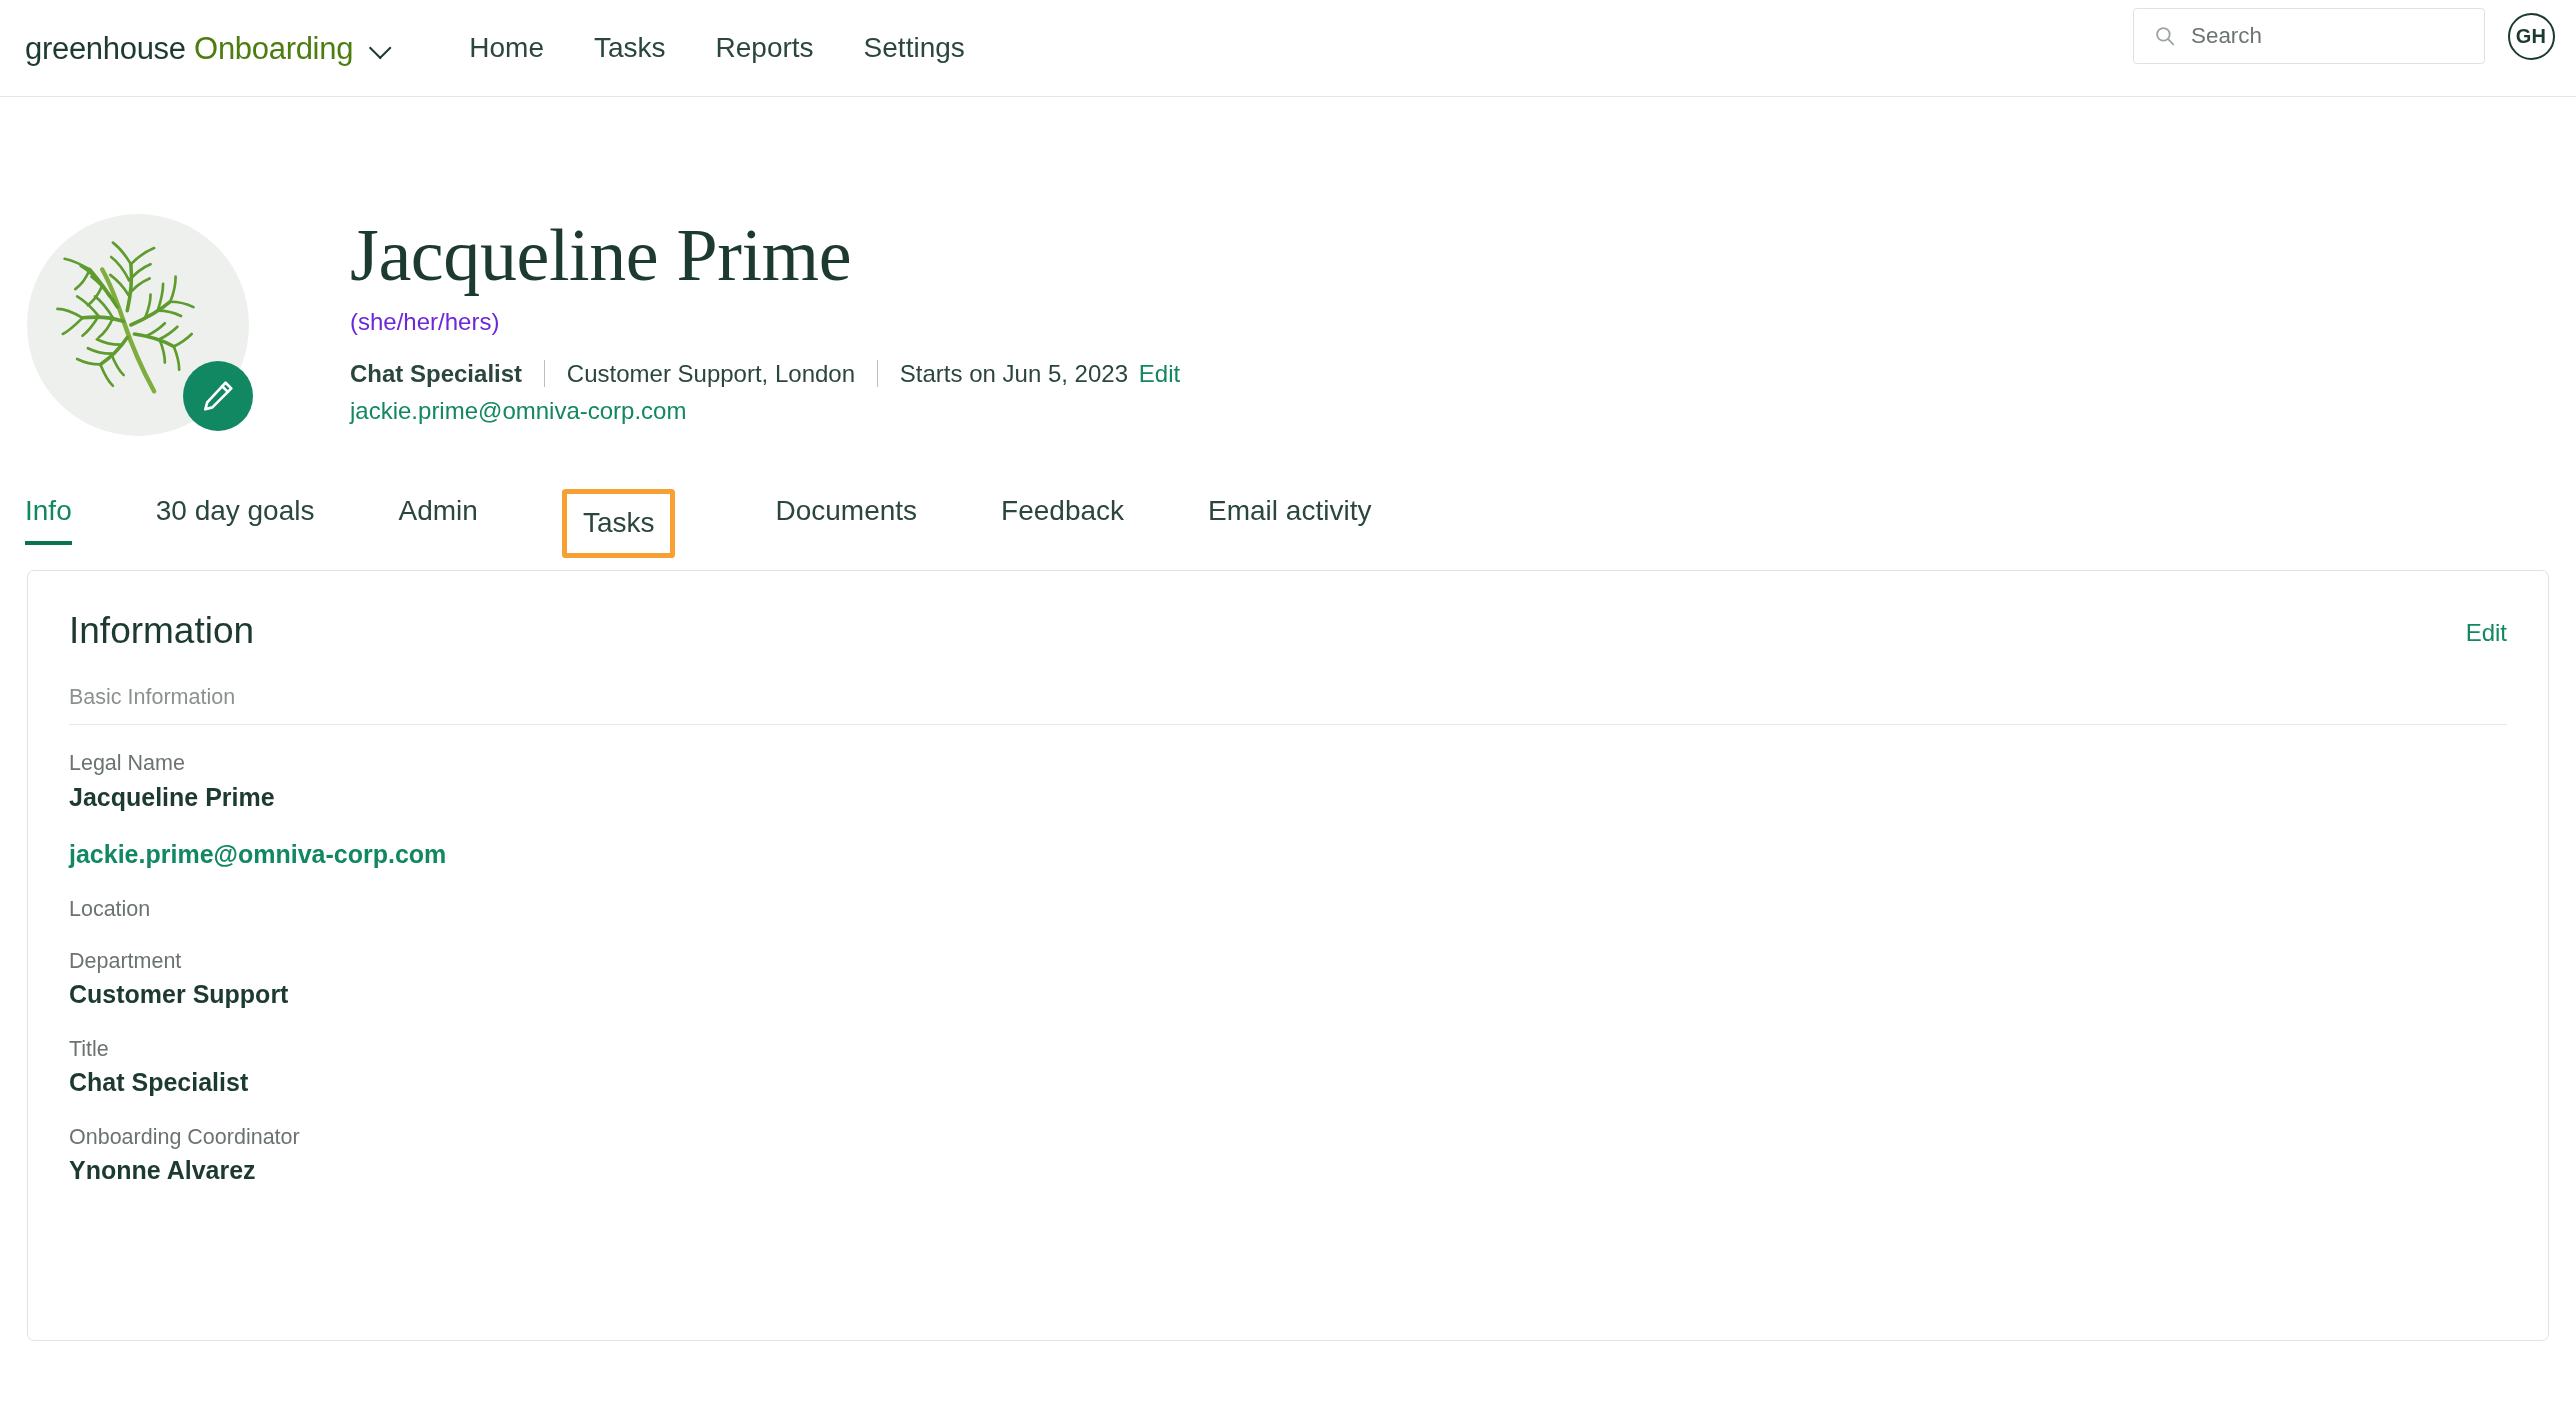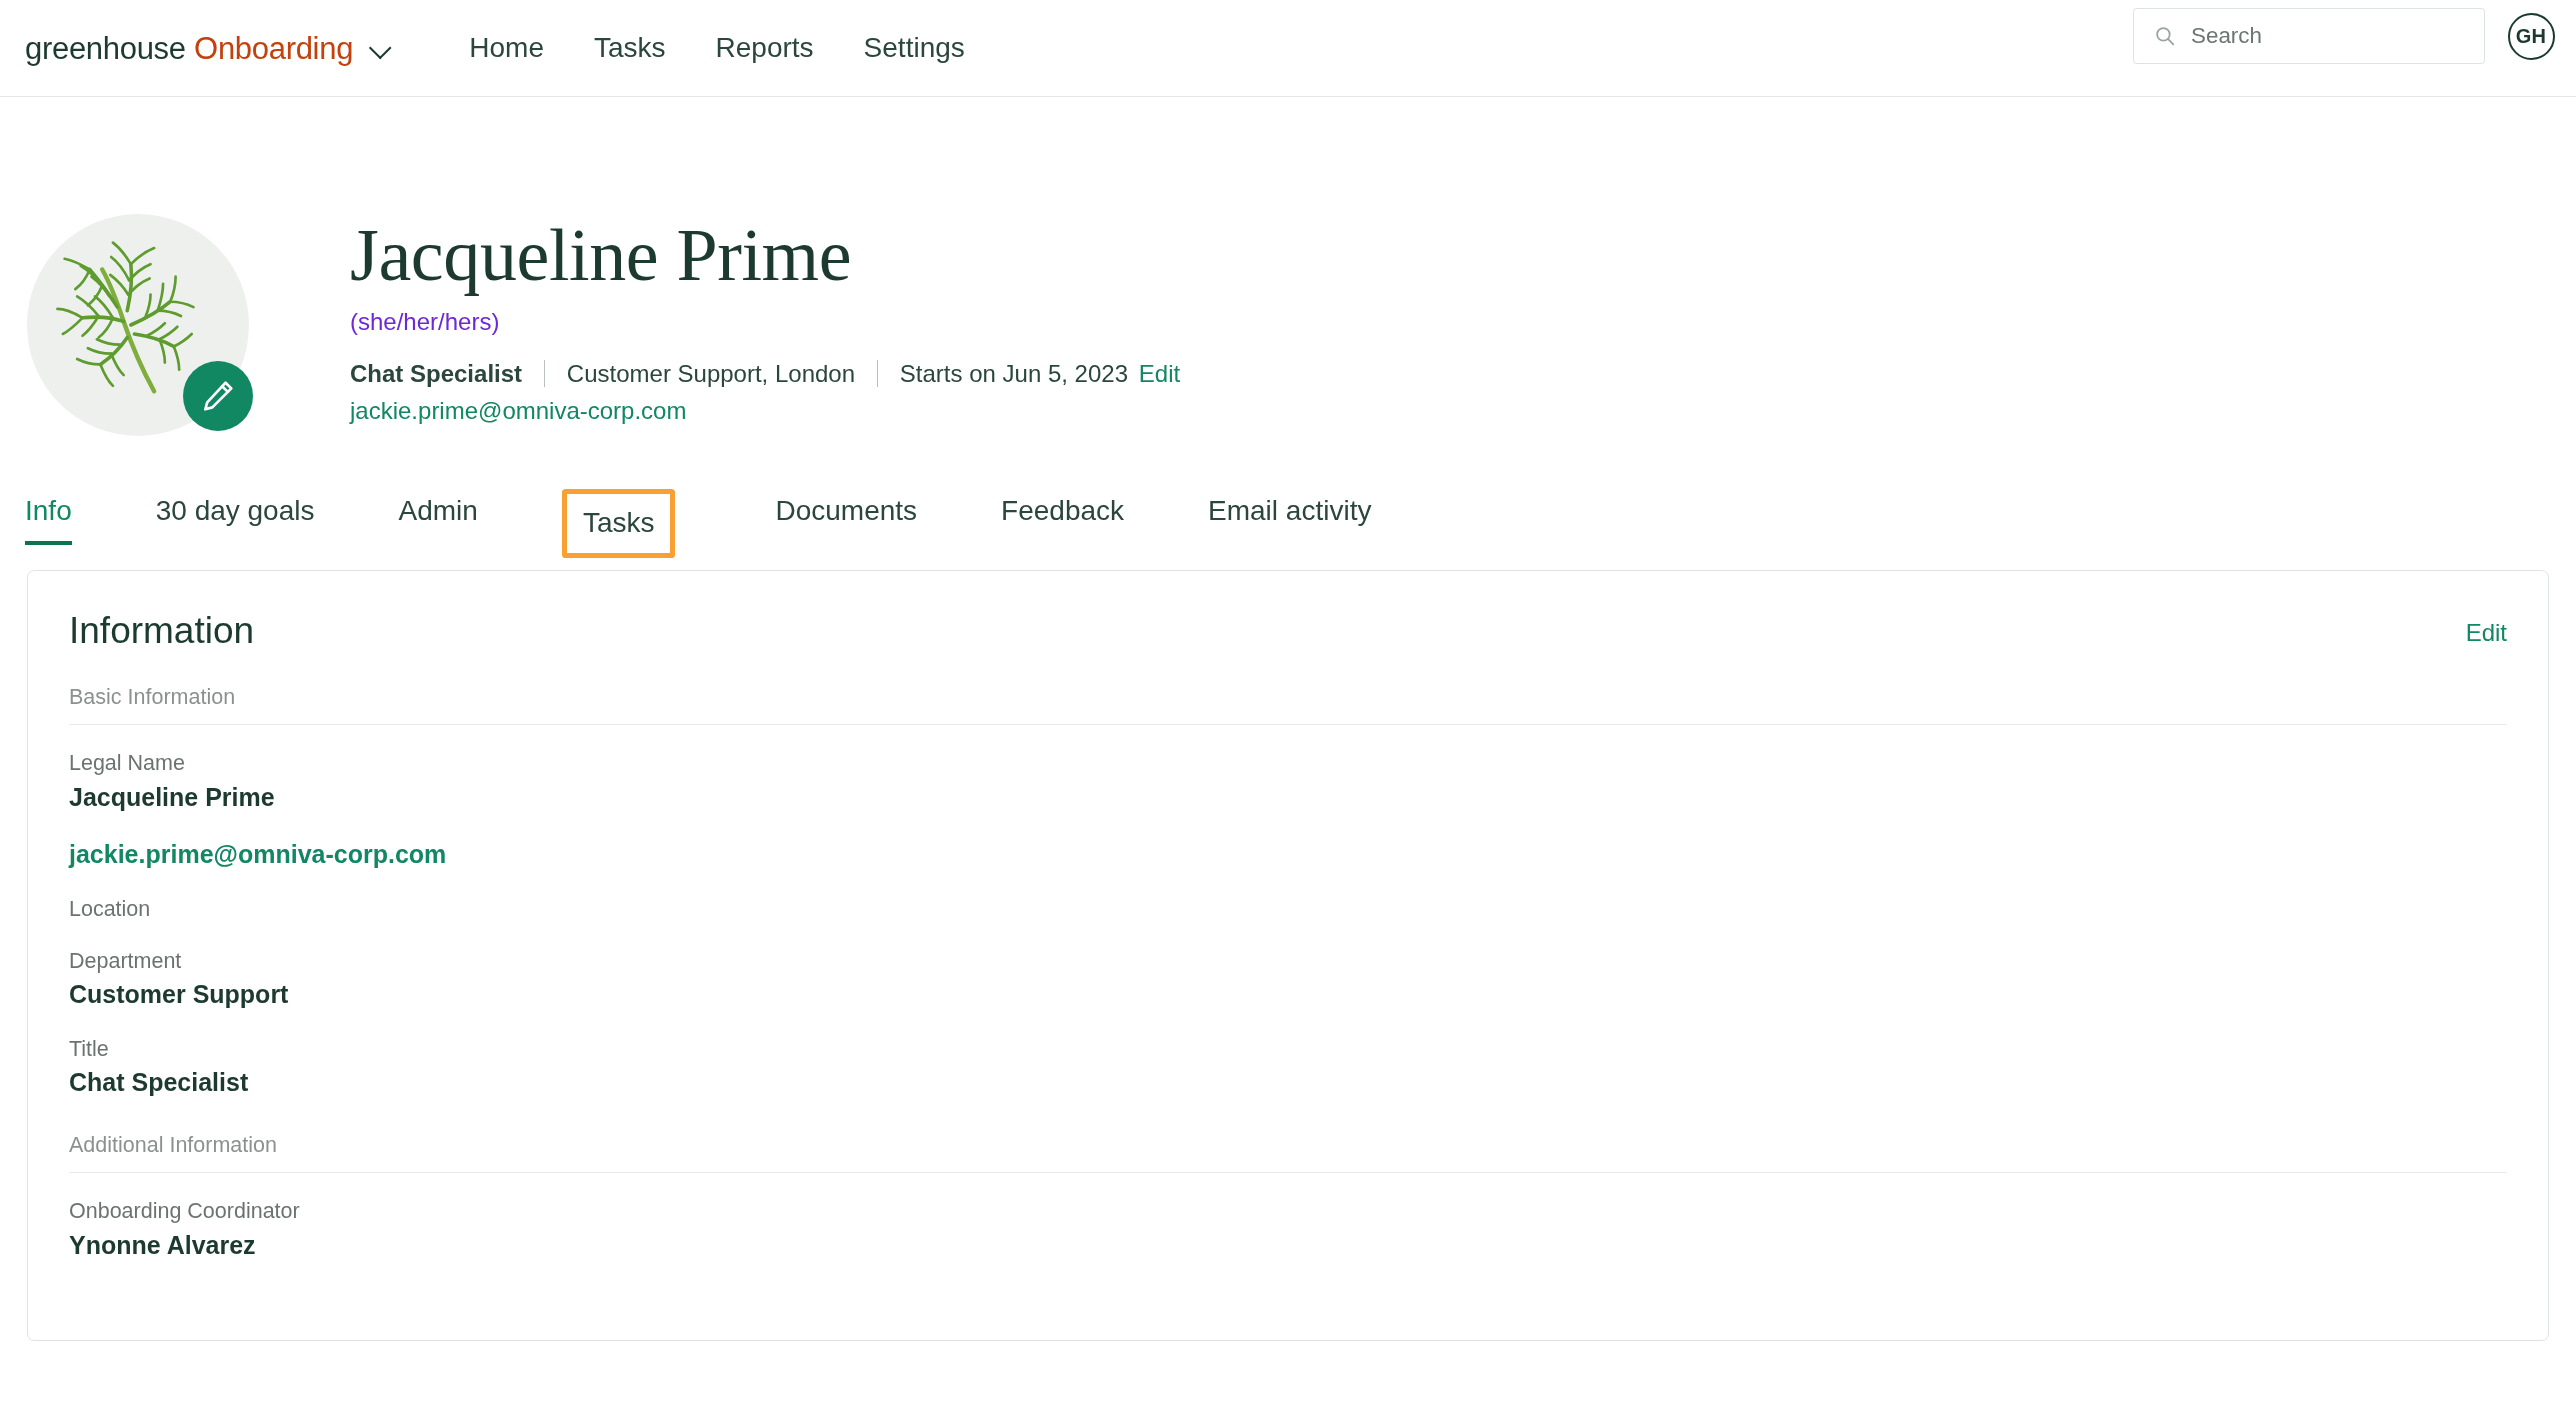--- a/index.html
+++ b/index.html
@@ -26,21 +26,21 @@
     display: flex;
     align-items: center;
     gap: 14.4px;
     margin-right: 52px;
   }
   .brand-word {
     font-size: 31px;
     letter-spacing: -0.3px;
     line-height: 1;
   }
-  .brand-green { color: #c2410c; }
+  .brand-green { color: #4d7c0f; }
   .brand-dark  { color: #1d3a31; }
   .brand-caret {
     display: inline-block;
     width: 23px; height: 23px;
     position: relative;
     margin-left: 1.8px;
     flex: 0 0 auto;
   }
   .brand-caret::after {
     content: "";
@@ -408,21 +408,20 @@
   <div class="field">
     <div class="field-label">Department</div>
     <div class="field-value">Customer Support</div>
   </div>
 
   <div class="field">
     <div class="field-label">Title</div>
     <div class="field-value">Chat Specialist</div>
   </div>
 
-  <div class="section-label" style="margin-top:34px">Additional Information</div>
 
   <div class="field">
     <div class="field-label">Onboarding Coordinator</div>
     <div class="field-value">Ynonne Alvarez</div>
   </div>
 
 </div>
 
 
 </body></html>

